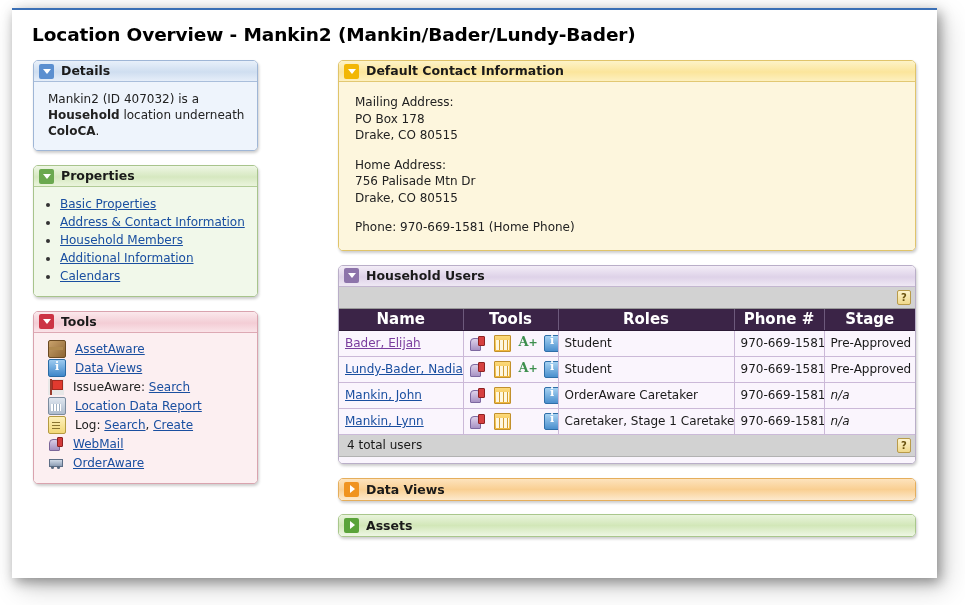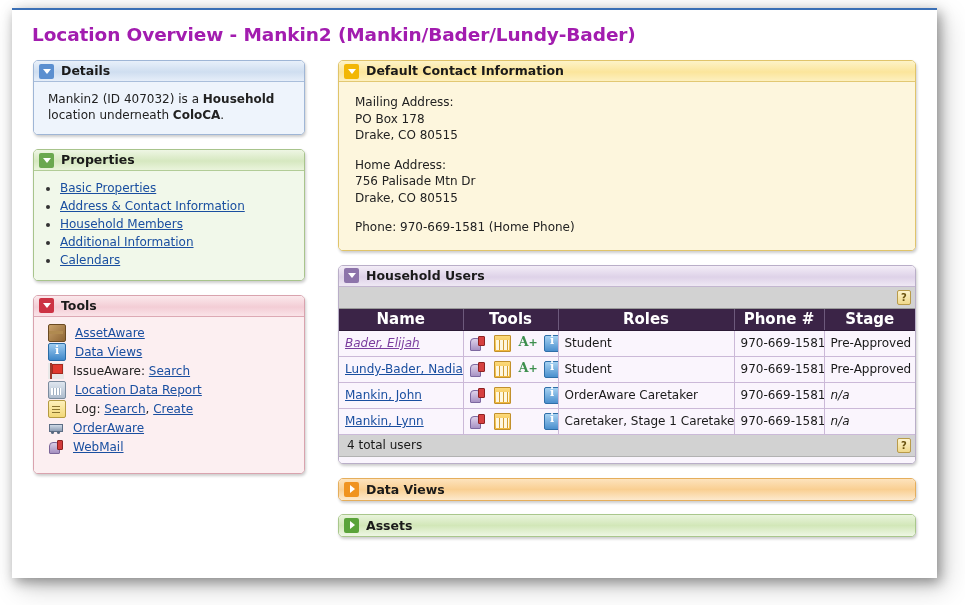--- a/index.html
+++ b/index.html
@@ -30,31 +30,31 @@
     box-sizing: border-box;
   }
 
   
   #page-title {
     position: absolute;
     left: 20px;
     top: 14px;
     font-size: 18.5px;
     font-weight: bold;
-    color: #a21caf;
+    color: #000000;
     letter-spacing: -0.1px;
     white-space: nowrap;
   }
 
   
   #left-col {
     position: absolute;
     left: 21px;
     top: 50px;
-    width: 272px;
+    width: 225px;
   }
   #right-col {
     position: absolute;
     left: 326px;
     top: 50px;
     width: 578px;
   }
 
   
   .panel {
@@ -123,21 +123,21 @@
   .p-green .tri-box { background: #6aa84f; }
   .p-green .panel-body { background: #f1f8ea; padding: 6px 11px 9px 6px; }
 
   
   .p-pink { border-color: #d9a3ae; }
   .p-pink .panel-head {
     background: linear-gradient(to bottom,#fbe9ec 0%,#f3cdd5 55%,#fae3e8 100%);
     border-bottom-color: #dda9b4;
   }
   .p-pink .tri-box { background: #cc3344; }
-  .p-pink .panel-body { background: #fceff1; padding: 7px 11px 16px 14px; }
+  .p-pink .panel-body { background: #fceff1; padding: 7px 11px 10px 14px; }
 
   
   .p-yellow { border-color: #e0c46a; }
   .p-yellow .panel-head {
     background: linear-gradient(to bottom,#fdf3c8 0%,#fbe59b 55%,#fdf0bf 100%);
     border-bottom-color: #e2c873;
   }
   .p-yellow .tri-box { background: #f2b705; }
   .p-yellow .panel-body { background: #fdf6dd; padding: 12px 11px 14px 16px; }
 
@@ -166,21 +166,21 @@
     background: linear-gradient(to bottom,#e9f4dc 0%,#d2e7b8 50%,#eef7e4 100%);
   }
   .p-greenc .tri-box { background: #5aa33a; }
 
   
   a.lnk {
     color: #1a4fa0;
     text-decoration: underline;
     cursor: pointer;
   }
-  a.lnk.visited { color: #7a3d9e; font-style: italic; }
+  a.lnk.visited { color: #7a3d9e; }
 
   
   ul.proplist {
     margin: 3px 0 2px 0;
     padding-left: 20px;
     list-style: disc;
   }
   ul.proplist li {
     margin: 0 0 1.5px 0;
     line-height: 16.5px;
@@ -387,27 +387,27 @@
           <span class="ico ic-cal"></span>
           <span class="txt"><a class="lnk">Location Data Report</a></span>
         </div>
 
         <div class="toolrow">
           <span class="ico ic-note"></span>
           <span class="txt"><span>Log: </span><a class="lnk">Search</a><span>, </span><a class="lnk">Create</a></span>
         </div>
 
         <div class="toolrow">
+          <span class="ico ic-mail"></span>
+          <span class="txt"><a class="lnk">WebMail</a></span>
+        </div>
+
+        <div class="toolrow">
           <span class="ico ic-cart"></span>
           <span class="txt"><a class="lnk">OrderAware</a></span>
-        </div>
-
-        <div class="toolrow">
-          <span class="ico ic-mail"></span>
-          <span class="txt"><a class="lnk">WebMail</a></span>
         </div>
 
       </div>
     </div>
 
   </div>
 
   <div id="right-col">
 
     <div class="panel p-yellow">

